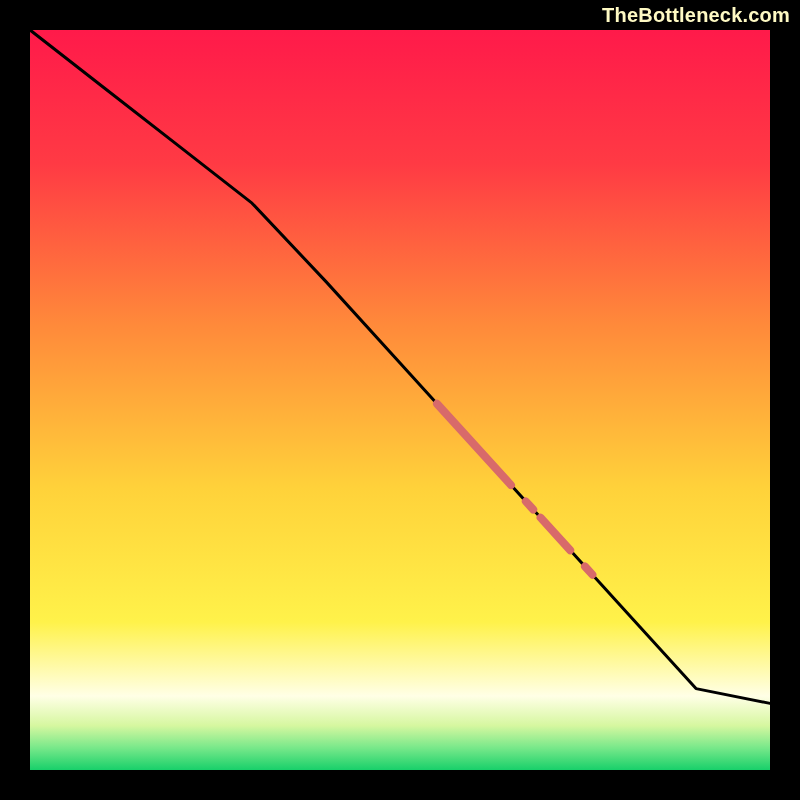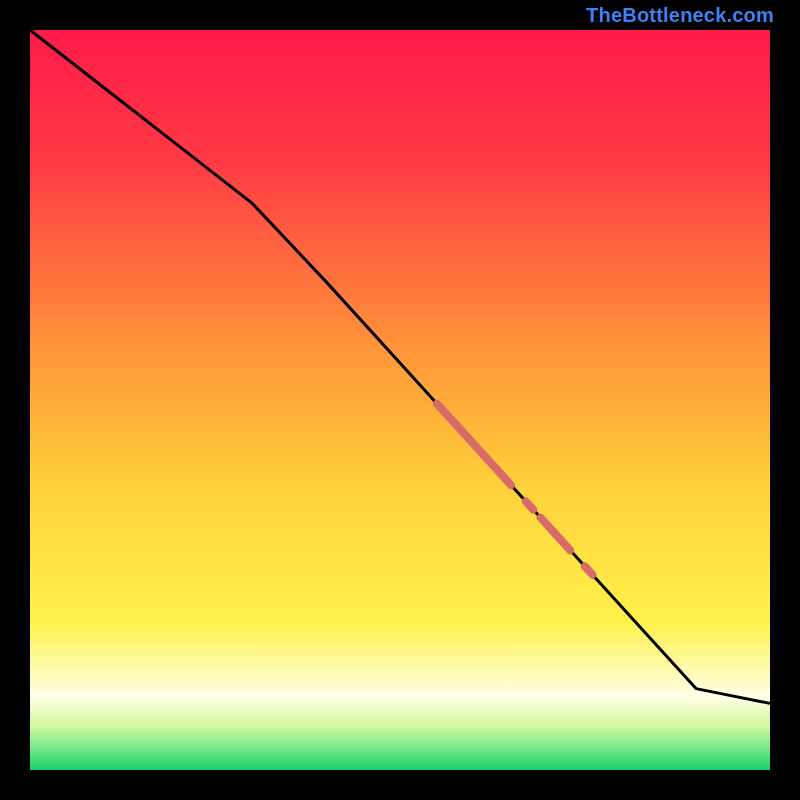--- a/index.html
+++ b/index.html
@@ -13,24 +13,24 @@
   }
   .stage {
     position: relative;
     width: 800px;
     height: 800px;
     background: #000;
   }
   .attribution {
     position: absolute;
     top: 4px;
-    right: 26px;
+    right: 10px;
     font-size: 20px;
     font-weight: 600;
-    color: #3b82f6;
+    color: #fef9c3;
     letter-spacing: 0.2px;
     z-index: 10;
   }
   svg.chart {
     position: absolute;
     left: 0;
     top: 0;
   }
 </style>
 </head>

